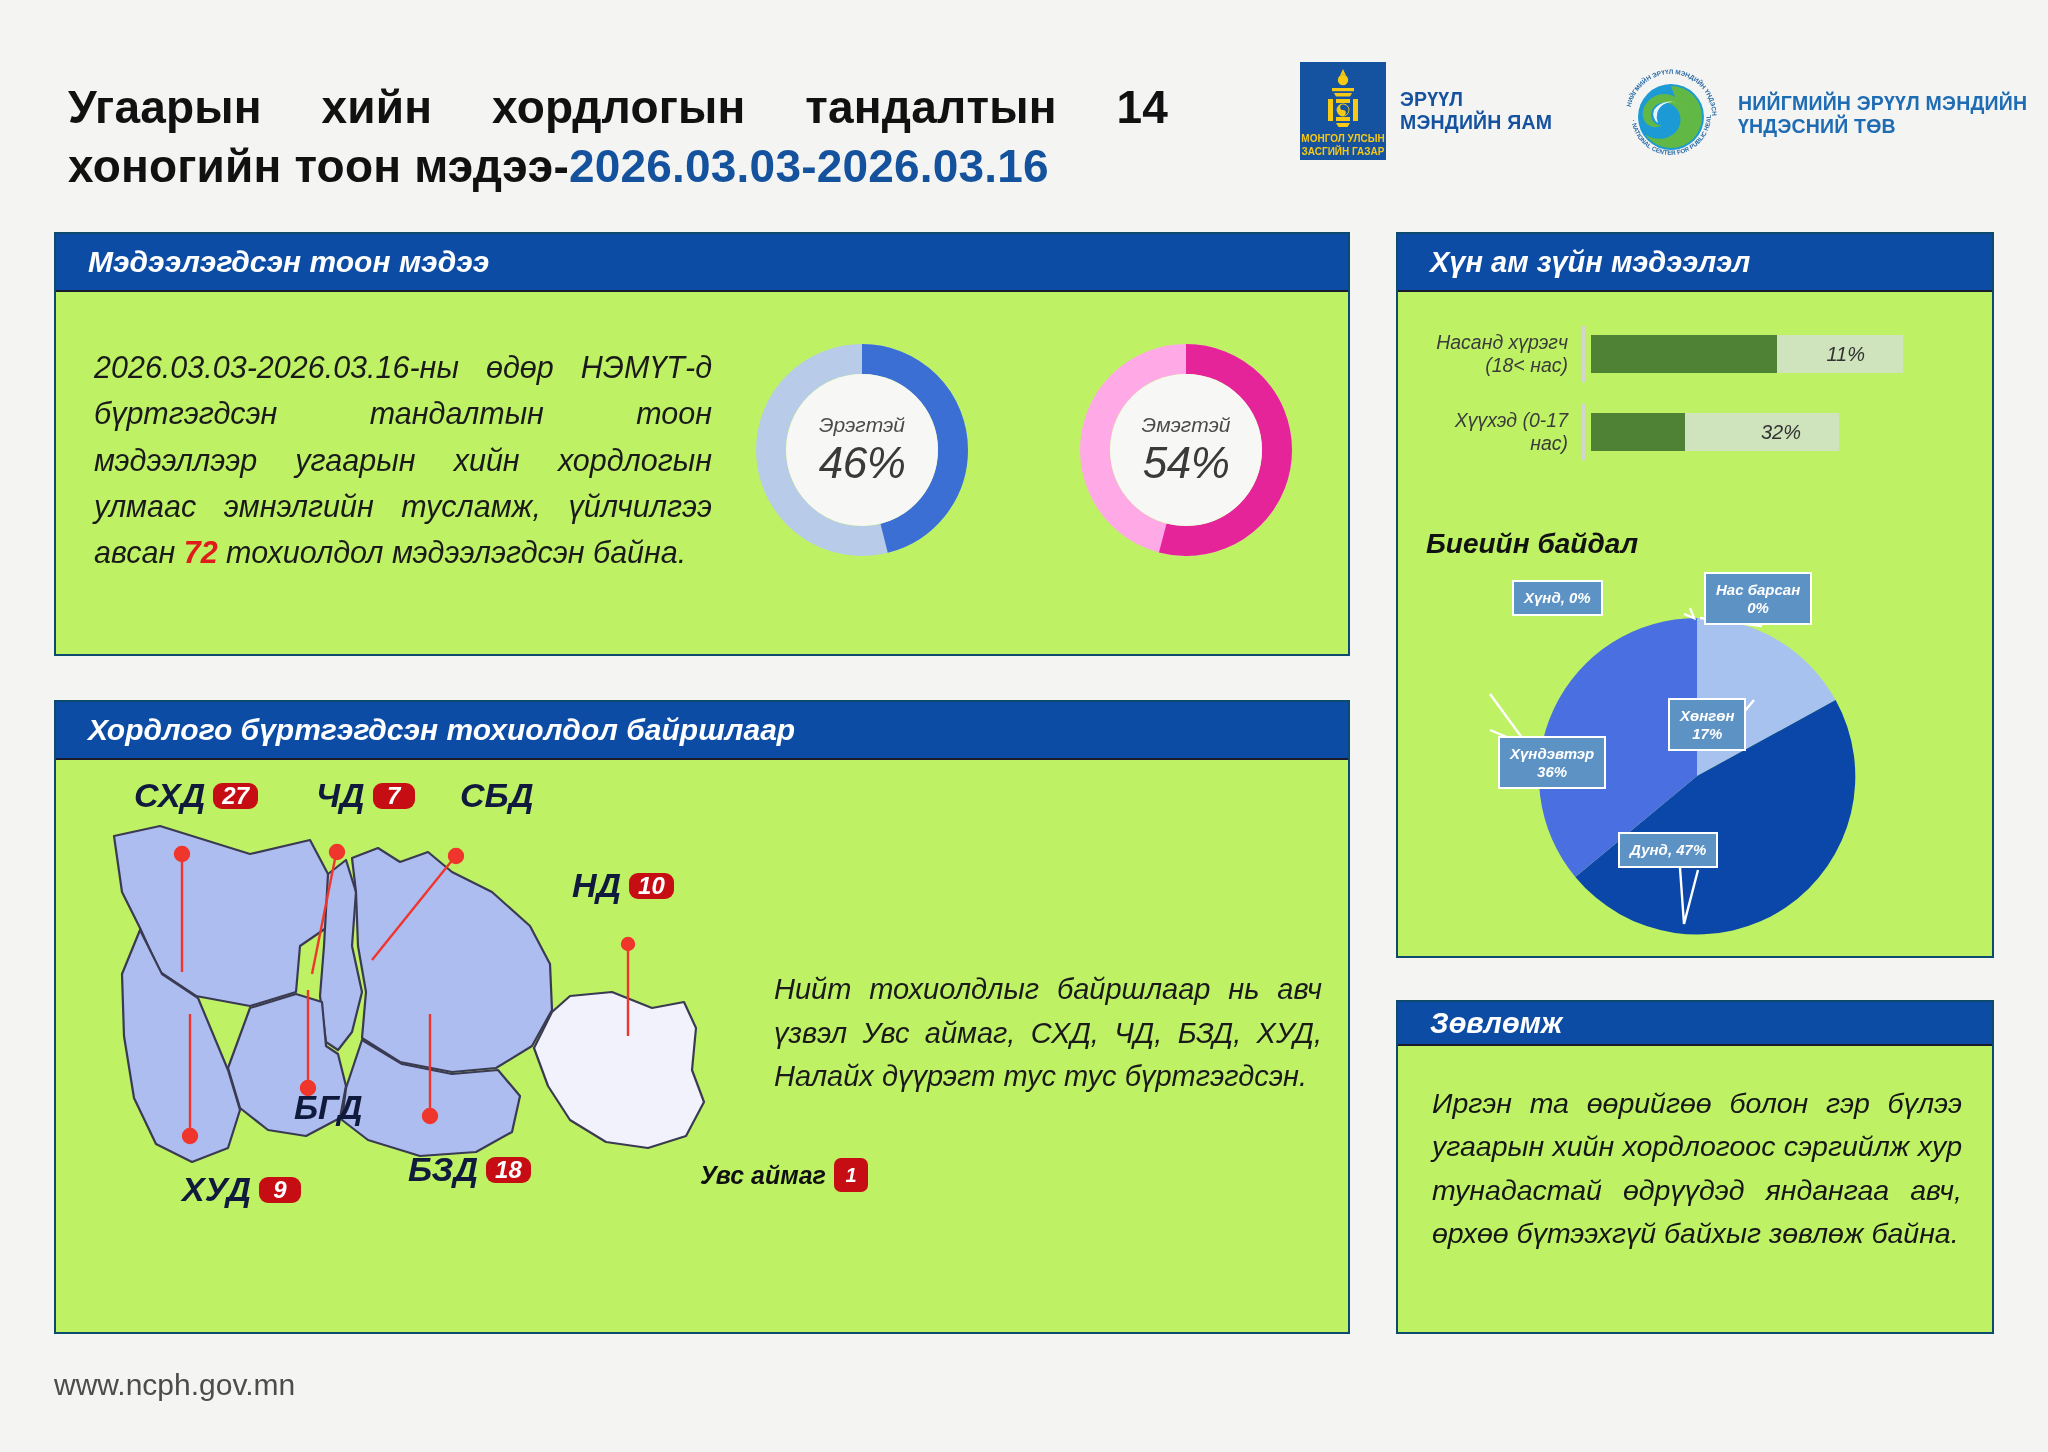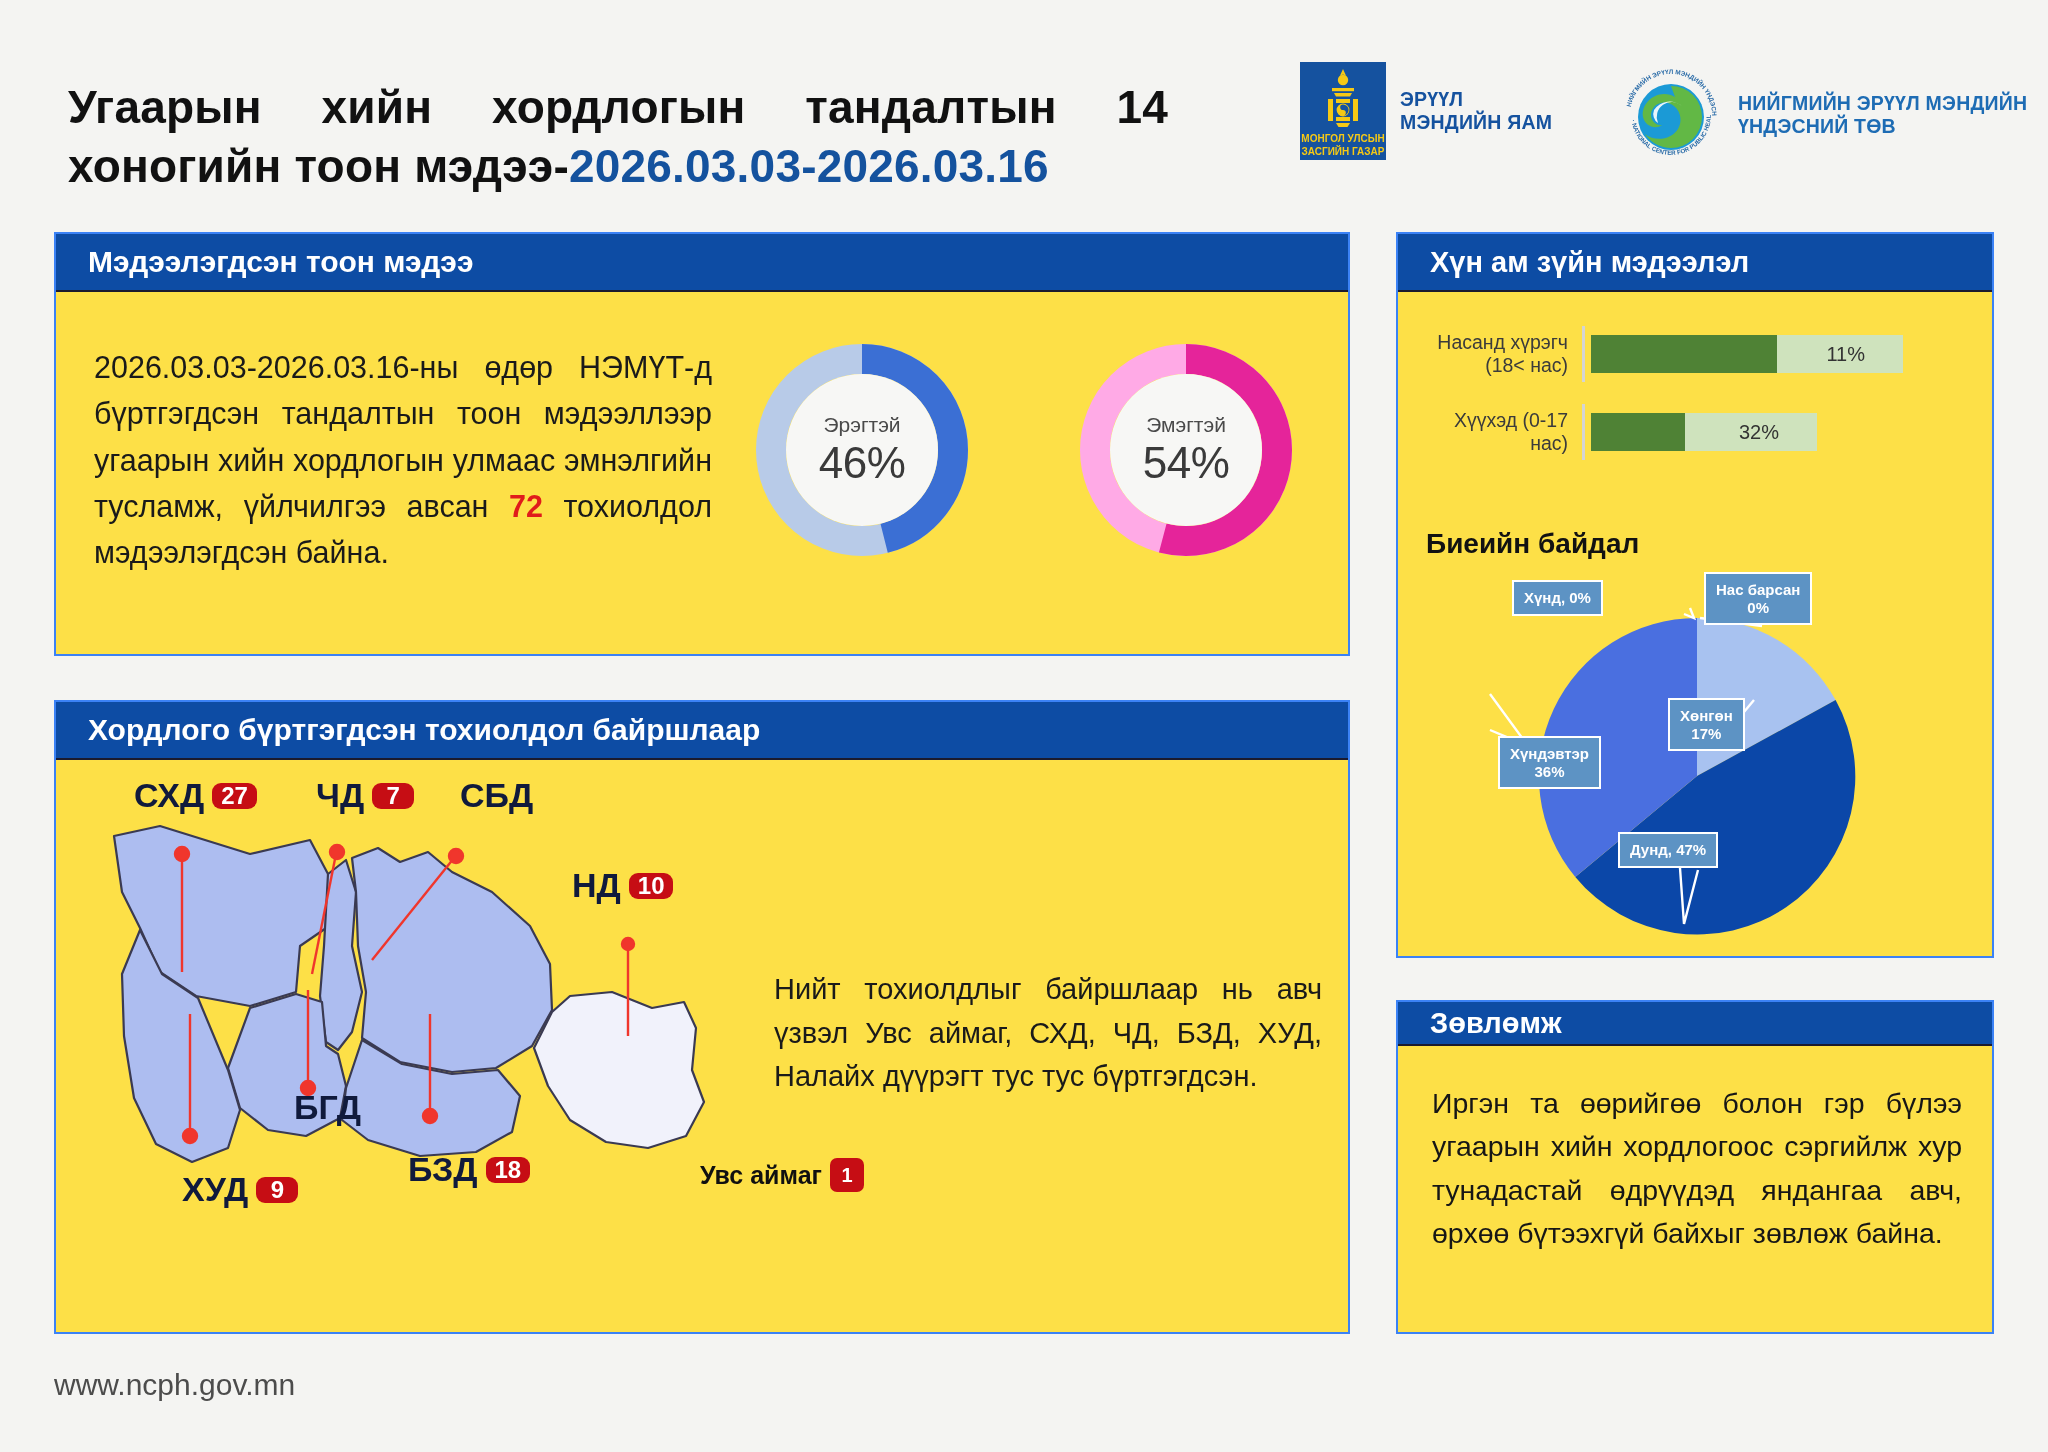--- a/index.html
+++ b/index.html
@@ -31,21 +31,21 @@
     padding-top: 5px;
   }
   .soyombo-svg { display: block; }
   .soyombo-cap { font-size: 10px; font-weight: bold; color: #f6c915; line-height: 1.25; text-align: center; margin-top: 2px; }
   .gov-text { font-size: 19.5px; font-weight: bold; color: #15529f; line-height: 1.2; letter-spacing: .2px; }
 
   .logo-ncph { position: absolute; left: 1618px; top: 62px; display: flex; align-items: center; gap: 14px; }
   .ncph-text { font-size: 19.5px; font-weight: bold; color: #1e6cb4; line-height: 1.2; letter-spacing: .2px; }
 
   
-  .panel { position: absolute; background: #fde047; border: 2px solid #3b82f6; }
+  .panel { position: absolute; background: #bef264; border: 2px solid #0c4a6e; font-style: italic; }
   .panel-head {
     background: #0d4ca4; color: #fff; font-size: 30px; font-weight: bold;
     display: flex; align-items: center; padding-left: 32px;
     border-bottom: 2px solid #1b1b2e;
   }
   .panel-head.small { font-size: 29px; }
 
   
   #panel-reported { left: 54px; top: 232px; width: 1296px; height: 424px; }
   #panel-reported .panel-head { height: 58px; }
@@ -322,21 +322,21 @@
               <div class="age-pct">11%</div>
             </div>
           </div>
         </div>
         <div class="agegap"></div>
         <div class="agerow">
           <div class="age-lab">
             <div>Хүүхэд (0-17 нас)</div>
           </div>
           <div class="age-track">
-            <div class="age-outer" style="width:226px;">
+            <div class="age-outer" style="width:248px;">
               <div class="age-inner" style="width:94px;"></div>
               <div class="age-pct">32%</div>
             </div>
           </div>
         </div>
       </div>
 
       <div class="demo-sub">Биеийн байдал</div>
 
       <div class="pie-wrap">

